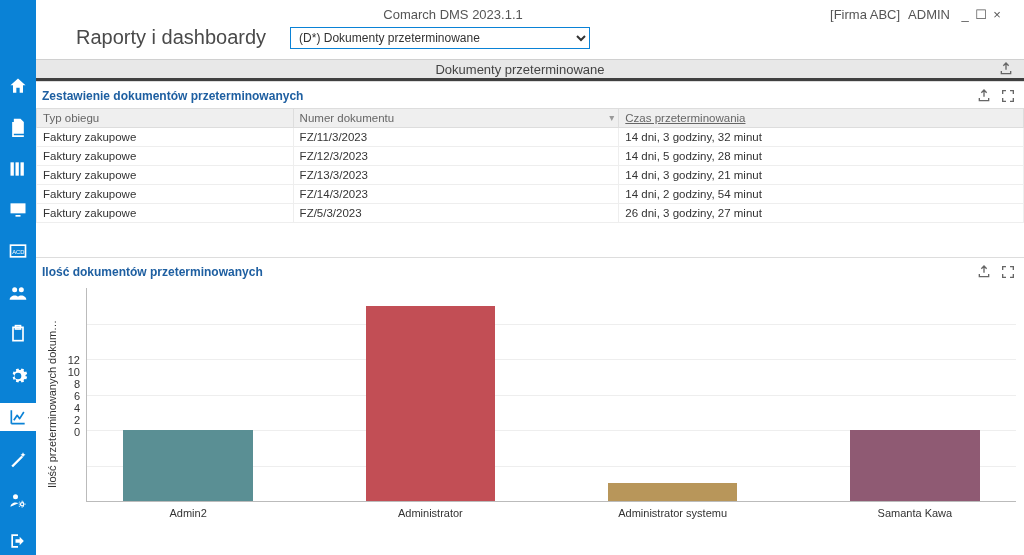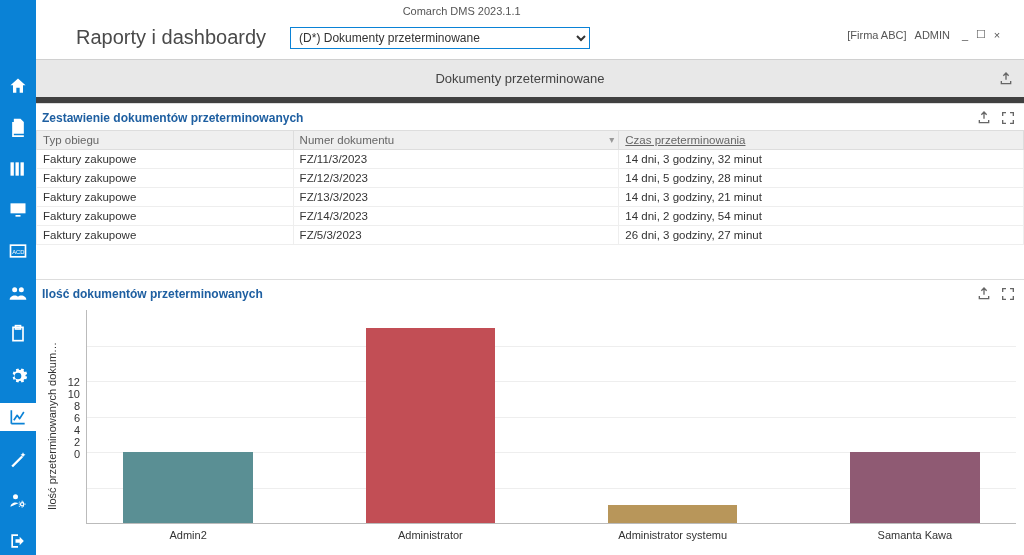--- a/index.html
+++ b/index.html
@@ -45,22 +45,22 @@
     flex: 1;
     display: flex;
     flex-direction: column;
     min-width: 0;
   }
 
   
   .titlebar {
     height: 22px;
     display: flex;
-    align-items: center;
-    font-size: 11px;
+    align-items: flex-end;
+    font-size: 13px;
     color: #555;
     gap: 25px;
   }
   .titlebar .app-title {
     flex: 1;
     text-align: center;
   }
   .titlebar .right-cluster {
     display: flex;
     align-items: center;
@@ -92,26 +92,26 @@
     border: 1.5px solid #0a82d6;
     background: #fff;
     font-size: 12px;
     padding: 1px 4px;
     color: #333;
   }
 
   
   .group-bar {
     background: #e8e8e8;
-    height: 44px;
+    height: 22px;
     display: flex;
     align-items: center;
     padding: 0 8px;
     border-top: 1px solid #d0d0d0;
-    border-bottom: 6px solid #404040;
+    border-bottom: 3px solid #404040;
   }
   .group-bar .group-title {
     flex: 1;
     text-align: center;
     color: #444;
     font-size: 13px;
   }
   .icon-btn {
     width: 20px;
     height: 20px;

